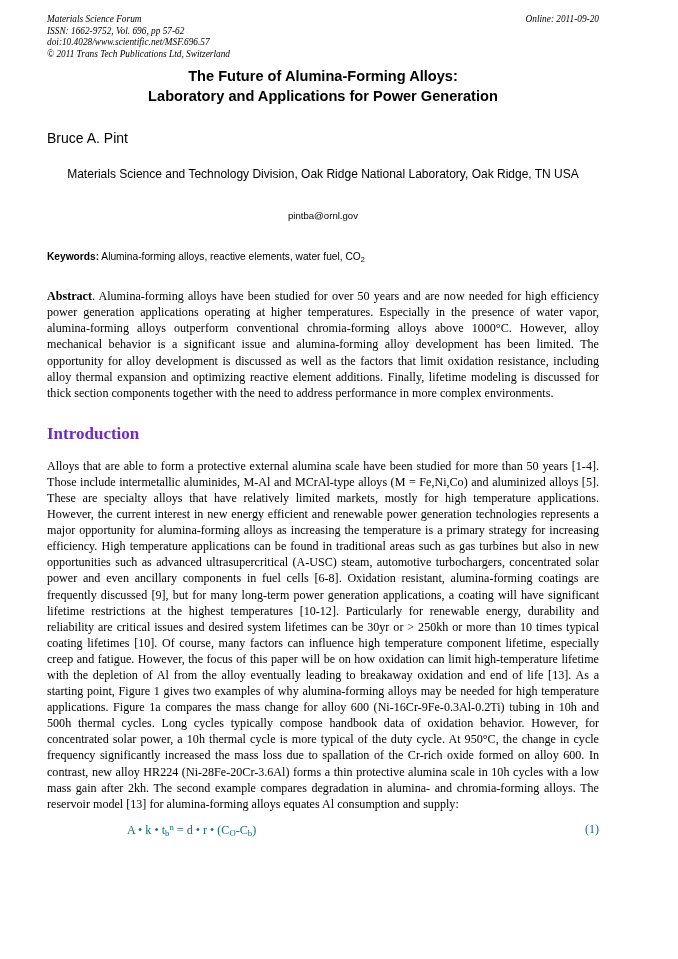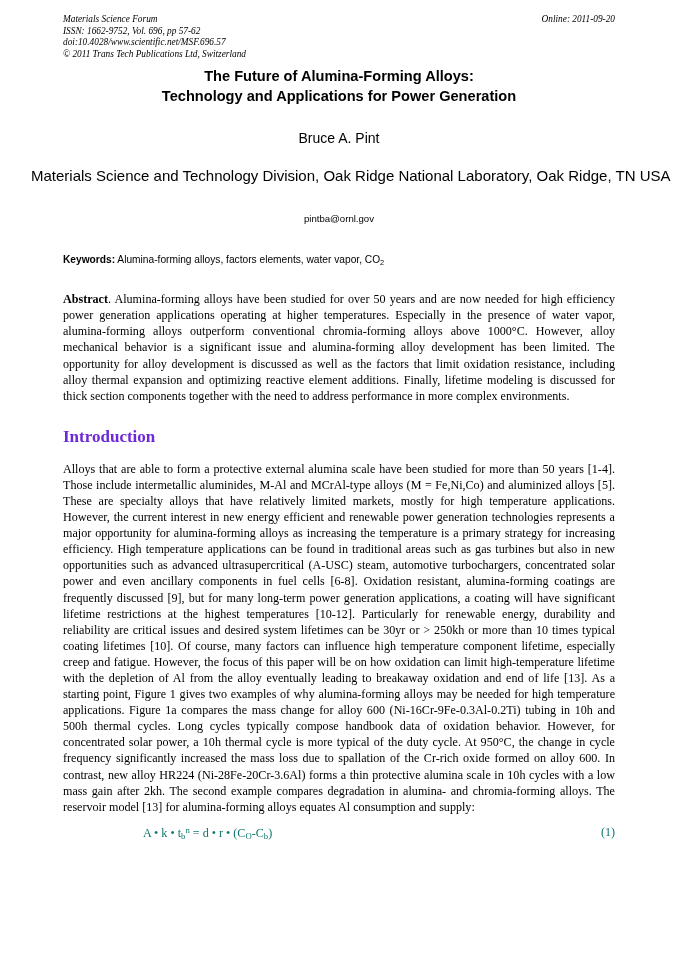--- a/index.html
+++ b/index.html
@@ -10,21 +10,21 @@
   .page {
     position: relative;
     width: 678px;
     height: 959px;
     background: #ffffff;
     overflow: hidden;
     box-sizing: border-box;
   }
   .content {
     position: absolute;
-    left: 63px;
+    left: 47px;
     top: 14px;
     width: 552px;
   }
 
   
   .journal-header {
     position: relative;
     font-family: "Liberation Serif", "DejaVu Serif", serif;
     font-style: italic;
     font-size: 9.3px;
@@ -47,31 +47,31 @@
     text-align: center;
     font-family: "Liberation Sans", "DejaVu Sans", sans-serif;
     font-weight: bold;
     font-size: 14.6px;
     line-height: 20px;
     color: #000;
   }
 
   .author {
     margin-top: 24px;
-    text-align: center;
+    text-align: left;
     font-family: "Liberation Sans", "DejaVu Sans", sans-serif;
     font-size: 14px;
     color: #000;
   }
 
   .affiliation {
     margin-top: 21px;
     text-align: center;
     font-family: "Liberation Sans", "DejaVu Sans", sans-serif;
-    font-size: 15px;
+    font-size: 12px;
     color: #000;
     white-space: nowrap;
     margin-left: -32px;
     margin-right: -32px;
   }
 
   .email {
     margin-top: 29px;
     text-align: center;
     font-family: "Liberation Sans", "DejaVu Sans", sans-serif;
@@ -157,31 +157,31 @@
         <div>Materials Science Forum</div>
         <div>ISSN: 1662-9752, Vol. 696, pp 57-62</div>
         <div>doi:10.4028/www.scientific.net/MSF.696.57</div>
         <div>© 2011 Trans Tech Publications Ltd, Switzerland</div>
       </div>
       <div class="online">Online: 2011-09-20</div>
     </div>
 
     <div class="title">
       <div>The Future of Alumina-Forming Alloys:</div>
-      <div>Technology and Applications for Power Generation</div>
+      <div>Laboratory and Applications for Power Generation</div>
     </div>
 
     <div class="author">Bruce A. Pint</div>
 
     <div class="affiliation">Materials Science and Technology Division, Oak Ridge National Laboratory, Oak Ridge, TN  USA</div>
 
     <div class="email">pintba@ornl.gov</div>
 
     <div class="keywords">
-      <span class="kw-label">Keywords:</span><span> Alumina-forming alloys, factors elements, water vapor, CO</span><sub>2</sub>
+      <span class="kw-label">Keywords:</span><span> Alumina-forming alloys, reactive elements, water fuel, CO</span><sub>2</sub>
     </div>
 
     <div class="body-text abstract">
       <span class="ab-label">Abstract</span><span>.  Alumina-forming alloys have been studied for over 50 years and are now needed for high efficiency power generation applications operating at higher temperatures.  Especially in the presence of water vapor, alumina-forming alloys outperform conventional chromia-forming alloys above 1000°C.  However, alloy mechanical behavior is a significant issue and alumina-forming alloy development has been limited.  The opportunity for alloy development is discussed as well as the factors that limit oxidation resistance, including alloy thermal expansion and optimizing reactive element additions.  Finally, lifetime modeling is discussed for thick section components together with the need to address performance in more complex environments.</span>
     </div>
 
     <div class="section-heading">Introduction</div>
 
     <div class="body-text intro-para">Alloys that are able to form a protective external alumina scale have been studied for more than 50 years [1-4].  Those include intermetallic aluminides, M-Al and MCrAl-type alloys (M = Fe,Ni,Co) and aluminized alloys [5].  These are specialty alloys that have relatively limited markets, mostly for high temperature applications.  However, the current interest in new energy efficient and renewable power generation technologies represents a major opportunity for alumina-forming alloys as increasing the temperature is a primary strategy for increasing efficiency.  High temperature applications can be found in traditional areas such as gas turbines but also in new opportunities such as advanced ultrasupercritical (A-USC) steam, automotive turbochargers, concentrated solar power and even ancillary components in fuel cells [6-8].  Oxidation resistant, alumina-forming coatings are frequently discussed [9], but for many long-term power generation applications, a coating will have significant lifetime restrictions at the highest temperatures [10-12].  Particularly for renewable energy, durability and reliability are critical issues and desired system lifetimes can be 30yr or &gt; 250kh or more than 10 times typical coating lifetimes [10].  Of course, many factors can influence high temperature component lifetime, especially creep and fatigue.  However, the focus of this paper will be on how oxidation can limit high-temperature lifetime with the depletion of Al from the alloy eventually leading to breakaway oxidation and end of life [13].  As a starting point, Figure 1 gives two examples of why alumina-forming alloys may be needed for high temperature applications.  Figure 1a compares the mass change for alloy 600 (Ni-16Cr-9Fe-0.3Al-0.2Ti) tubing in 10h and 500h thermal cycles.  Long cycles typically compose handbook data of oxidation behavior.  However, for concentrated solar power, a 10h thermal cycle is more typical of the duty cycle.  At 950°C, the change in cycle frequency significantly increased the mass loss due to spallation of the Cr-rich oxide formed on alloy 600.  In contrast, new alloy HR224 (Ni-28Fe-20Cr-3.6Al) forms a thin protective alumina scale in 10h cycles with a low mass gain after 2kh.  The second example compares degradation in alumina- and chromia-forming alloys.  The reservoir model [13] for alumina-forming alloys equates Al consumption and supply:</div>
 

